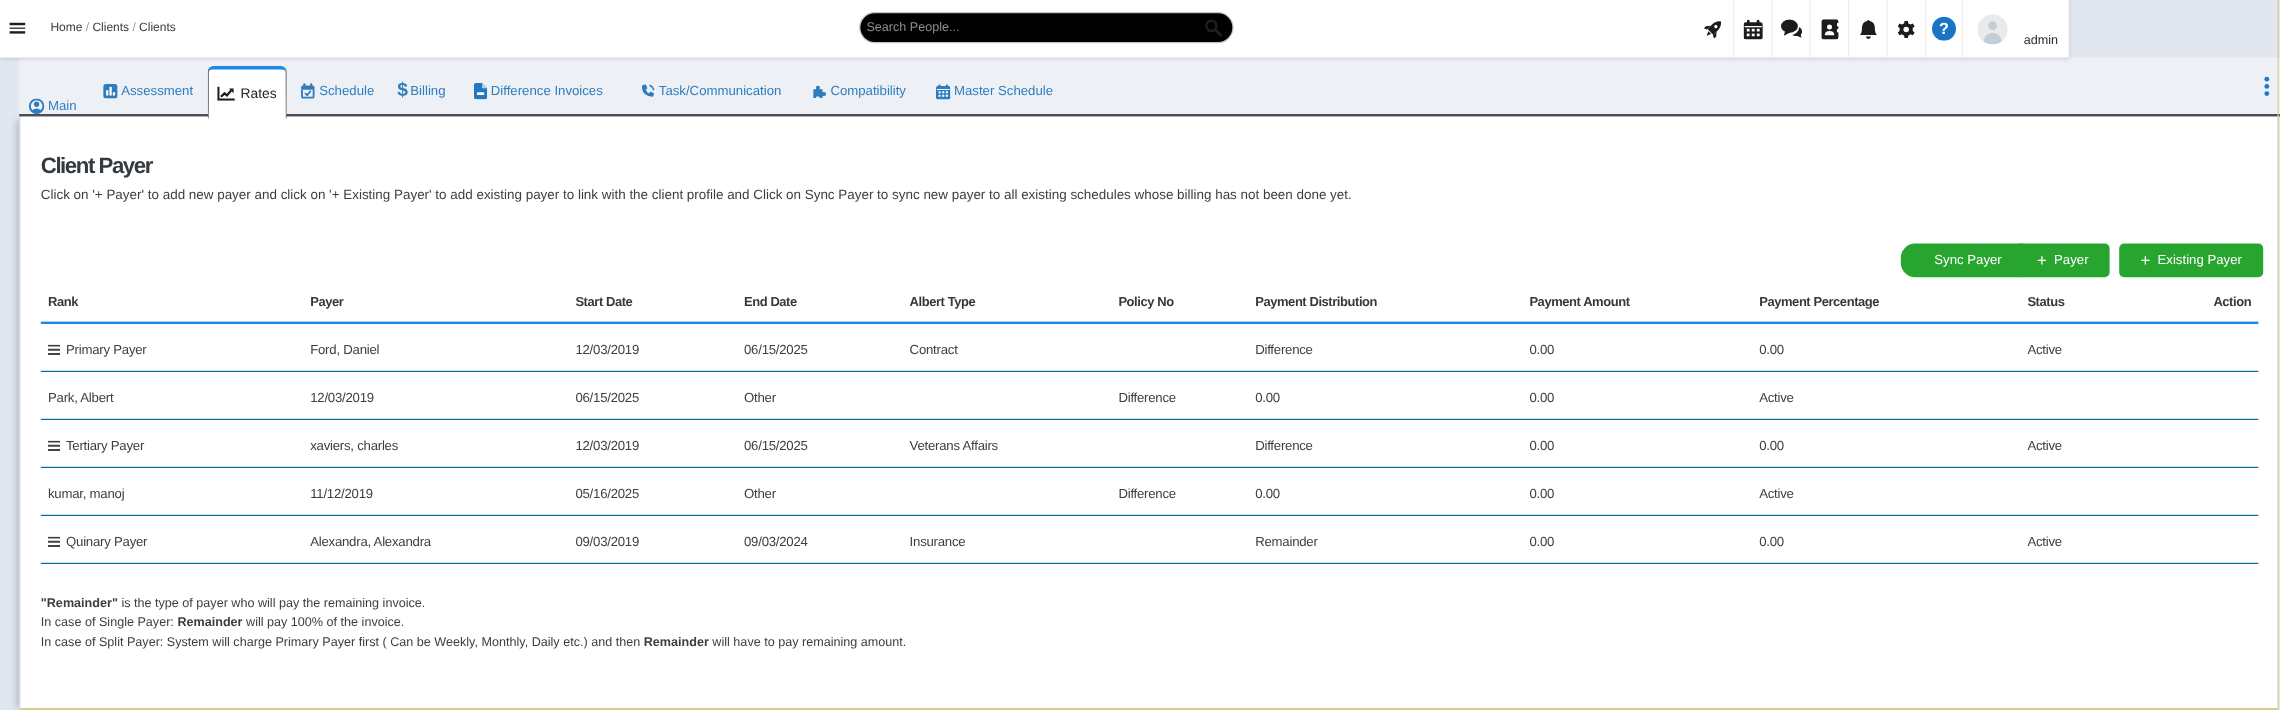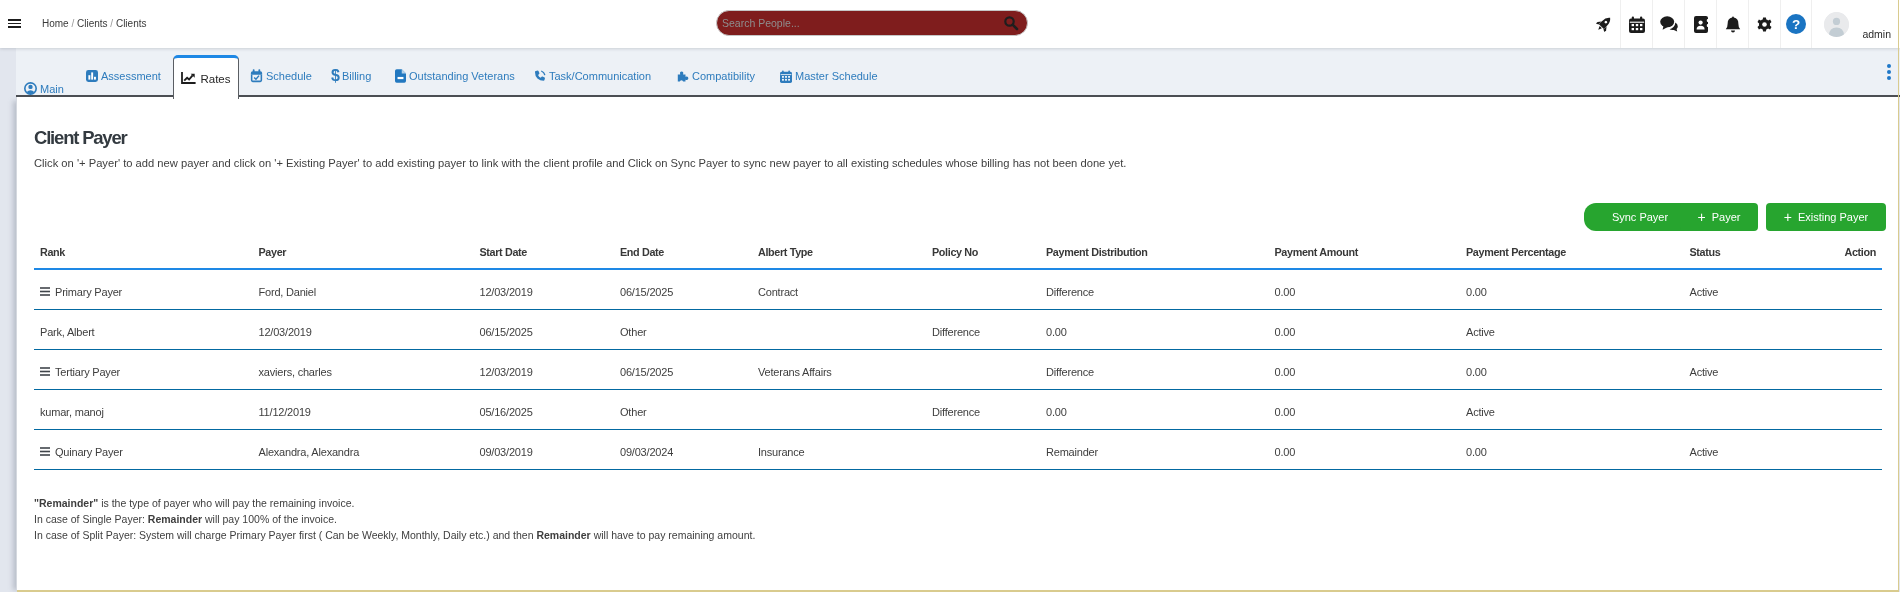--- a/index.html
+++ b/index.html
@@ -1,25 +1,25 @@
 <!DOCTYPE html>
 <html><head>
 <meta charset="utf-8">
 <style>
 * { margin:0; padding:0; box-sizing:border-box; }
 html,body { width:1900px; height:592px; overflow:hidden; }
 body { font-family:"Liberation Sans", sans-serif; background:#e2e6ee; position:relative; }
 
 
-.topbar { position:absolute; left:0; top:0; width:1900px; height:48px; background:#fff; box-shadow:0 1px 3px rgba(125,132,143,.30); z-index:30; }
+.topbar { position:absolute; left:0; top:0; width:1724px; height:48px; background:#fff; box-shadow:0 1px 3px rgba(125,132,143,.30); z-index:30; }
 .burger { position:absolute; left:8px; top:19px; width:13px; height:9px; display:flex; flex-direction:column; justify-content:space-between; cursor:pointer; }
 .burger div { height:1.8px; background:#1d1d1d; }
 .crumb { position:absolute; left:42px; top:0; height:48px; line-height:48px; font-size:10px; color:#3a3a3a; }
 .crumb span.sep { color:#9a9a9a; }
-.search { position:absolute; left:716px; top:10px; width:312px; height:26px; border:1px solid #c6c6c6; border-radius:13px; background:#7f1d1d; }
+.search { position:absolute; left:716px; top:10px; width:312px; height:26px; border:1px solid #c6c6c6; border-radius:13px; background:#000000; }
 .search .ph { position:absolute; left:5px; top:0; line-height:24px; font-size:10.5px; color:#8e8e8e; }
 .search svg { position:absolute; right:8px; top:4px; }
 .icbar { position:absolute; right:0; top:0; height:48px; display:flex; align-items:center; }
 .icell { width:32px; height:48px; display:flex; align-items:center; justify-content:center; border-left:1px solid #efefef; }
 .icell:first-child { border-left:none; }
 .icell.last { border-right:1px solid #efefef; }
 .avatar { width:25px; height:25px; border-radius:50%; background:#e9eaec; margin:0 13px 0 12px; overflow:hidden; position:relative; }
 .admin { font-size:10.5px; color:#2b2b2b; margin-right:9px;margin-top:20px; }
 
 
@@ -180,21 +180,21 @@
   <div class="tab" style="left:315px;" id="tab-bill">
     <span style="font-weight:bold; font-size:16px; margin-right:-1px;">$</span>
     <span>Billing</span>
   </div>
   <div class="tab" style="left:379px;" id="tab-oi">
     <svg width="11" height="14" viewBox="0 0 13 16">
         <path d="M0 2 Q0 0 2 0 L8 0 L13 5 L13 14 Q13 16 11 16 L2 16 Q0 16 0 14 Z" fill="#2278c0"></path>
         <path d="M8 0 L8 5 L13 5 Z" fill="#b5d2ea"></path>
         <line x1="3" y1="10.4" x2="10" y2="10.4" stroke="#fff" stroke-width="2.6"></line>
       </svg>
-    <span>Outstanding Veterans</span>
+    <span>Difference Invoices</span>
   </div>
   <div class="tab" style="left:518px;" id="tab-tc">
     <svg width="12" height="12" viewBox="0 0 15 15">
         <path d="M2.3 1.1 L4.6 0.6 Q5.3 0.5 5.6 1.2 L6.7 3.8 Q7 4.5 6.4 5 L5.1 6.1 Q6.1 8.5 8.4 9.8 L9.5 8.4 Q10 7.8 10.7 8.1 L13.2 9.3 Q13.9 9.6 13.7 10.3 L13.1 12.6 Q12.9 13.4 12 13.4 Q7.5 13.4 4.3 10.5 Q1.2 7.6 1.2 2.5 Q1.2 1.3 2.3 1.1Z" fill="#2e7cbd"></path>
         <path d="M9.6 1.6 Q12.6 2.8 13.4 5.9" fill="none" stroke="#2e7cbd" stroke-width="1.6" stroke-linecap="round"></path>
       </svg>
     <span>Task/Communication</span>
   </div>
   <div class="tab" style="left:661px;" id="tab-comp">
     <svg width="12" height="12" viewBox="0 0 15 14">

